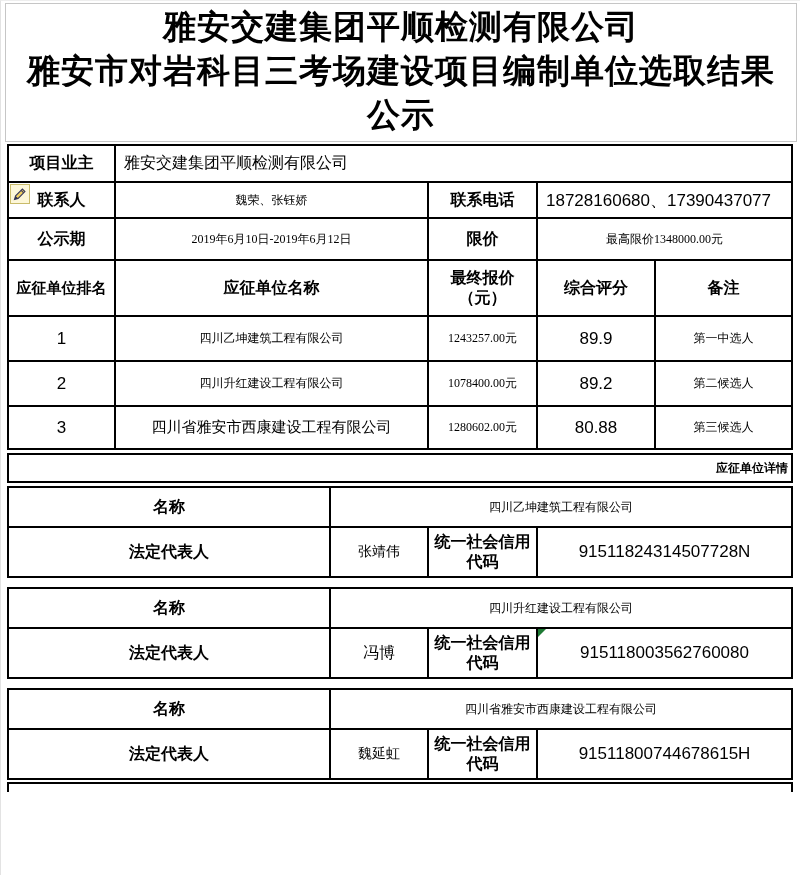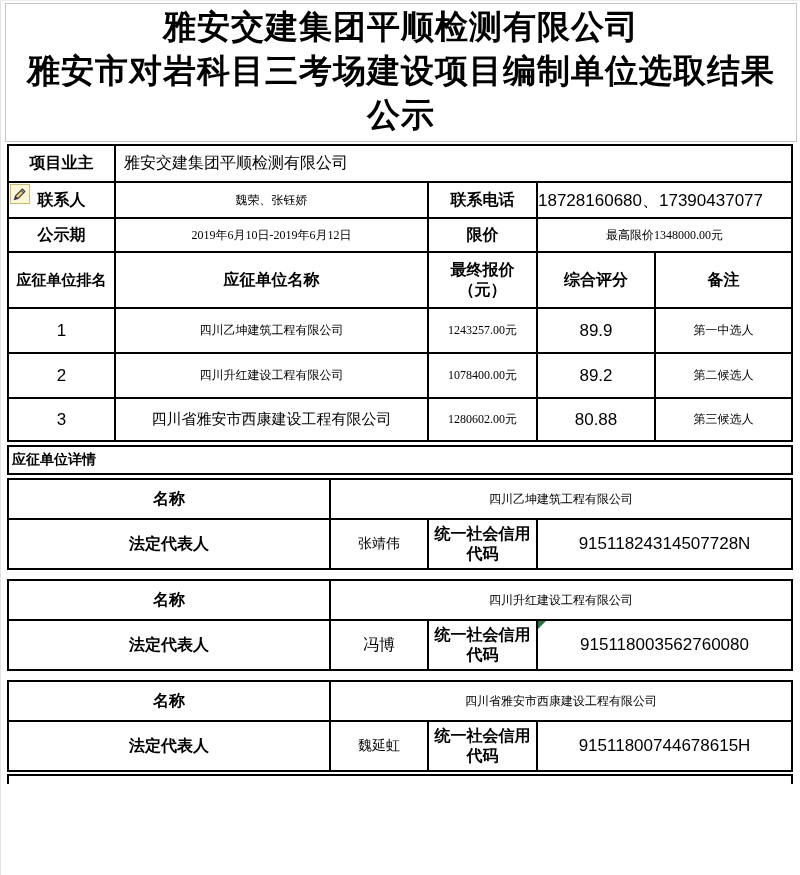--- a/index.html
+++ b/index.html
@@ -16,33 +16,33 @@
     font-family:"Liberation Serif", serif;font-weight:bold;font-size:33px;
     line-height:44px;text-align:center;margin:0;letter-spacing:1px;
   }
   
   table{border-collapse:collapse;table-layout:fixed;margin-left:6px;width:786px;}
   td{border:2px solid #000;padding:0 3px;overflow:hidden;vertical-align:middle;}
   .lbl{font-weight:bold;font-size:16px;text-align:center;font-family:"Liberation Sans", sans-serif;}
   .kai{font-family:"Liberation Serif", serif;font-size:12px;text-align:center;}
   .kai-left{font-family:"Liberation Serif", serif;font-size:16px;text-align:left;padding-left:8px;}
   .num{font-family:"Liberation Sans", sans-serif;font-size:17px;}
-  .num-left{text-align:left;padding-left:0;}
+  .num-left{text-align:left;padding-left:8px;}
   .center{text-align:center;}
   .two-line{line-height:1.25;}
   
   .contact-cell{position:relative;margin-top:24px;}
   .note-icon{position:absolute;left:1px;top:1px;width:20px;height:20px;}
   
   .flag-cell{position:relative;}
   .corner-flag{
     position:absolute;top:0;left:0;width:0;height:0;
     border-top:8px solid #1e7a34;border-right:8px solid transparent;
   }
-  .section-title{font-weight:bold;font-size:14px;text-align:left;}
+  .section-title{font-weight:bold;font-size:12px;text-align:right;}
   .gap3{margin-top:3px;}
   .gap9{margin-top:9px;}
   
   .bottom-sliver{
     margin:2px 0 0 6px;width:782px;height:8px;
     border:2px solid #000;border-bottom:none;background:#fff;
   }
 </style>
 </head>
 <body>
@@ -76,21 +76,21 @@
           <path d="M4.5 15.5 L5.6 11.9 L12.4 5.1 L14.9 7.6 L8.1 14.4 Z" fill="#f0d060" stroke="#3a3a5c" stroke-width="1.1"></path>
           <path d="M4.5 15.5 L5.6 11.9 L8.1 14.4 Z" fill="#2e2e4e"></path>
           <line x1="11.2" y1="6.3" x2="13.7" y2="8.8" stroke="#3a3a5c" stroke-width="1.1"></line>
         </svg>
         <span>联系人</span>
       </td>
       <td colspan="2" class="kai">魏荣、张钰娇</td>
       <td class="lbl">联系电话</td>
       <td colspan="2" class="num num-left">18728160680、17390437077</td>
     </tr>
-    <tr style="height:34px">
+    <tr style="height:42px">
       <td class="lbl">公示期</td>
       <td colspan="2" class="kai">2019年6月10日-2019年6月12日</td>
       <td class="lbl">限价</td>
       <td colspan="2" class="kai">最高限价1348000.00元</td>
     </tr>
     <tr style="height:56px">
       <td class="lbl" style="font-size:15px">应征单位排名</td>
       <td colspan="2" class="lbl">应征单位名称</td>
       <td class="lbl two-line">
         <div>最终报价</div>

